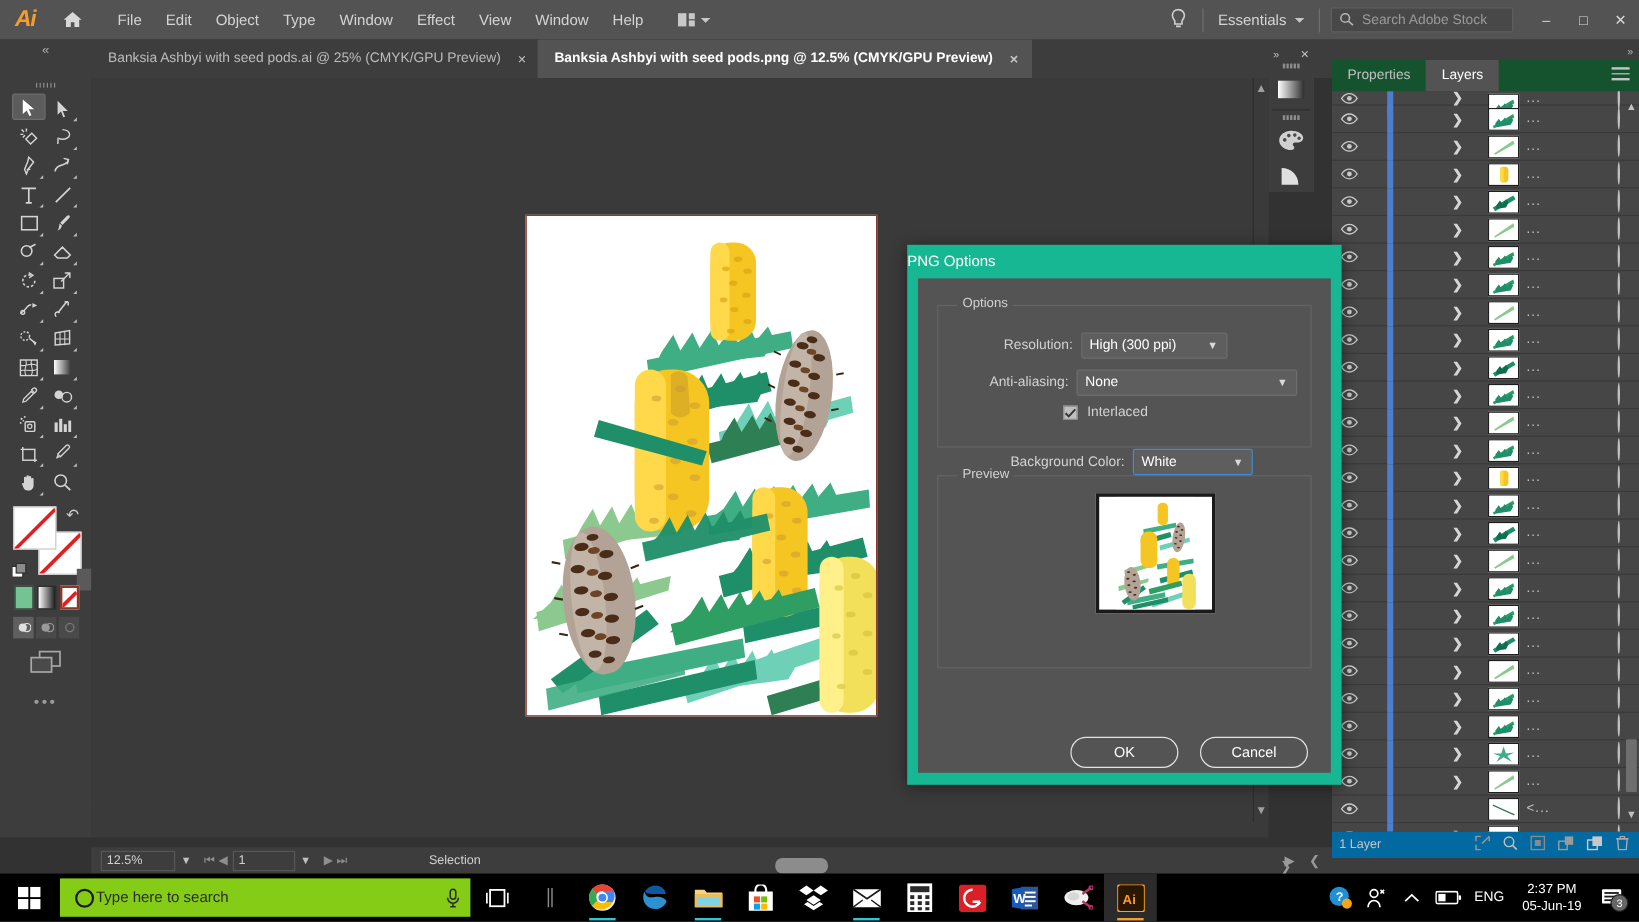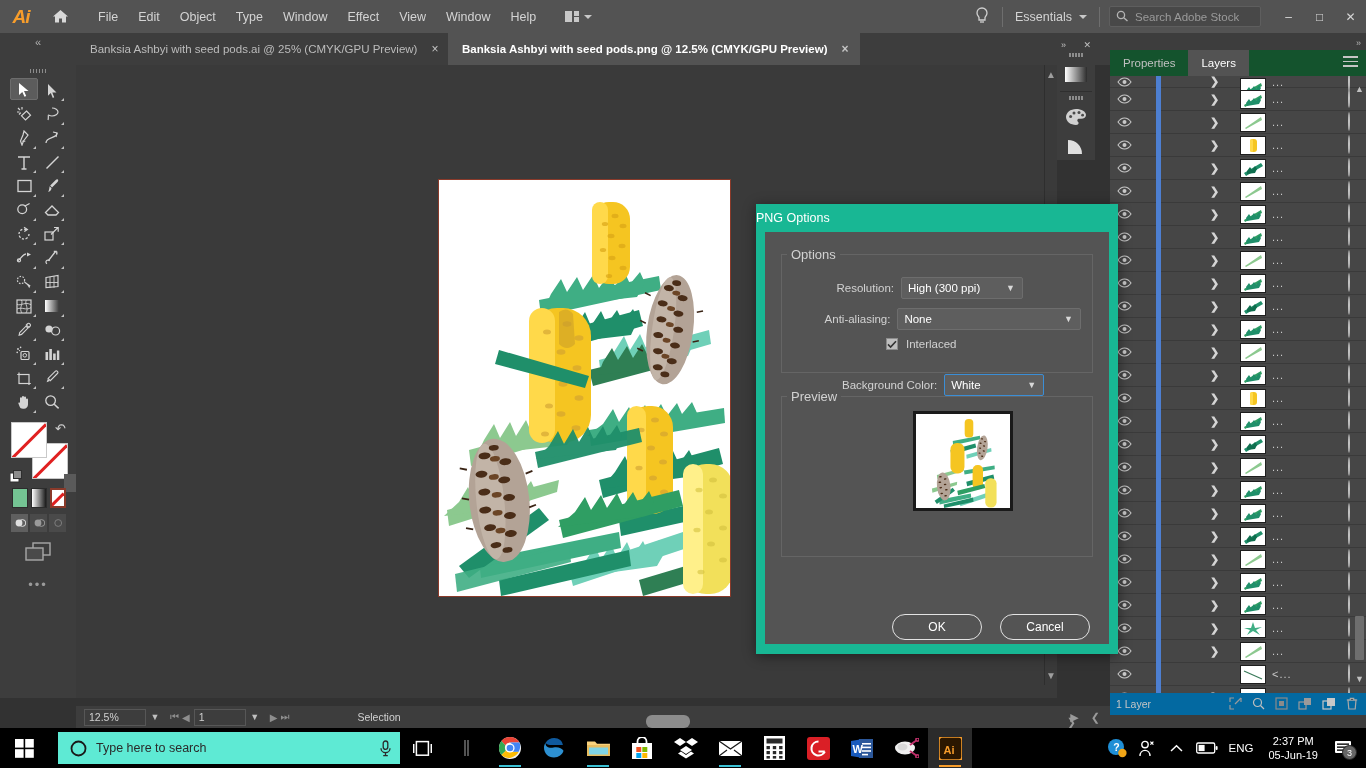--- a/index.html
+++ b/index.html
@@ -192,22 +192,22 @@
   #dialog {
     position:absolute; left:756px; top:204px; width:362px; height:450px;
     background:#18b794; box-shadow: 0 2px 12px rgba(0,0,0,.45);
   }
   .dlg-title { height:28px; display:flex; align-items:center; color:#ffffff; font-size:12.5px; }
   .dlg-body {
     position:absolute; left:9px; top:28px; width:344px; height:412px; background:#545454;
   }
   .group { position:absolute; border:1px solid #656565; }
   .group-label {
-    position:absolute; top:-8px; left:5px; background:#545454; padding:0 4px;
-    color:#d2d2d2; font-size:13px;
+    position:absolute; top:-8px; left:16px; background:#545454; padding:0 4px;
+    color:#d2d2d2; font-size:11px;
   }
   #grp-options { left:16px; top:22px; width:312px; height:119px; }
   #grp-preview { left:16px; top:164px; width:312px; height:161px; }
   .frm-row { position:absolute; display:flex; align-items:center; }
   .frm-label { color:#d2d2d2; font-size:11.5px; }
   .sel {
     background:#5e5e5e; border:1px solid #6d6d6d; height:22px; border-radius:2px;
     display:flex; align-items:center; padding:0 6px; color:#ffffff; font-size:11.5px;
     position:relative;
   }
@@ -230,22 +230,22 @@
     display:flex; align-items:center; justify-content:center;
   }
 
   
   #taskbar {
     position:absolute; left:0; top:728px; width:1366px; height:40px; background:#000000;
     display:flex; align-items:center;
   }
   .start { width:48px; height:40px; display:flex;align-items:center;justify-content:center;}
   .tb-search {
-    width:342px; height:32px; background:#5eead4; display:flex; align-items:center; gap:9px;
-    padding: 0 8px 0 12px; margin-left:10px;
+    width:342px; height:32px; background:#84cc16; display:flex; align-items:center; gap:1px;
+    padding: 0 8px 0 12px; margin-left:2px;
   }
   .tb-search .ph { color:#2a2a2a; font-size:12.5px; flex:1; }
   .tb-ico { width:44px; height:40px; display:flex;align-items:center;justify-content:center; position:relative;}
   .tb-ico.active { background:#2b2b2b; }
   .tb-ico .underline { position:absolute; bottom:1px; left:11px; width:22px; height:2.5px; background:#3ac0d4; }
   .tray { margin-left:auto; display:flex; align-items:center; height:40px; padding-right:6px; gap:0;}
   .tray-ico { width:30px; height:40px; display:flex;align-items:center;justify-content:center; color:#ffffff;}
   .tray-lang { color:#ffffff; font-size:11.5px; padding:0 7px; }
   .tray-clock { color:#ffffff; font-size:11px; line-height:14px; text-align:center; padding:0 8px; }
   .tray-notif { width:34px;height:40px; display:flex;align-items:center;justify-content:center; position:relative;}

